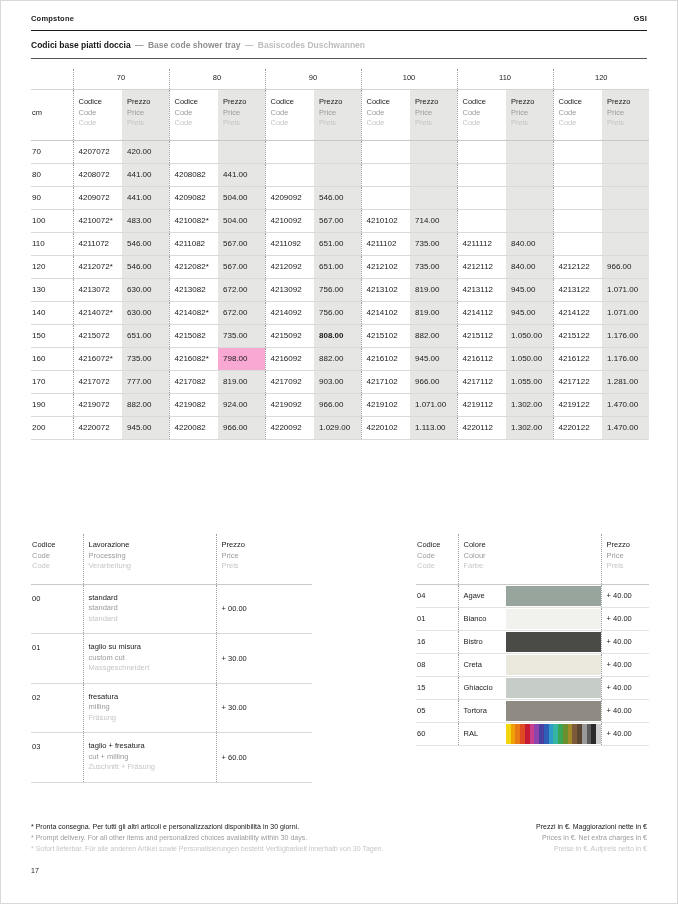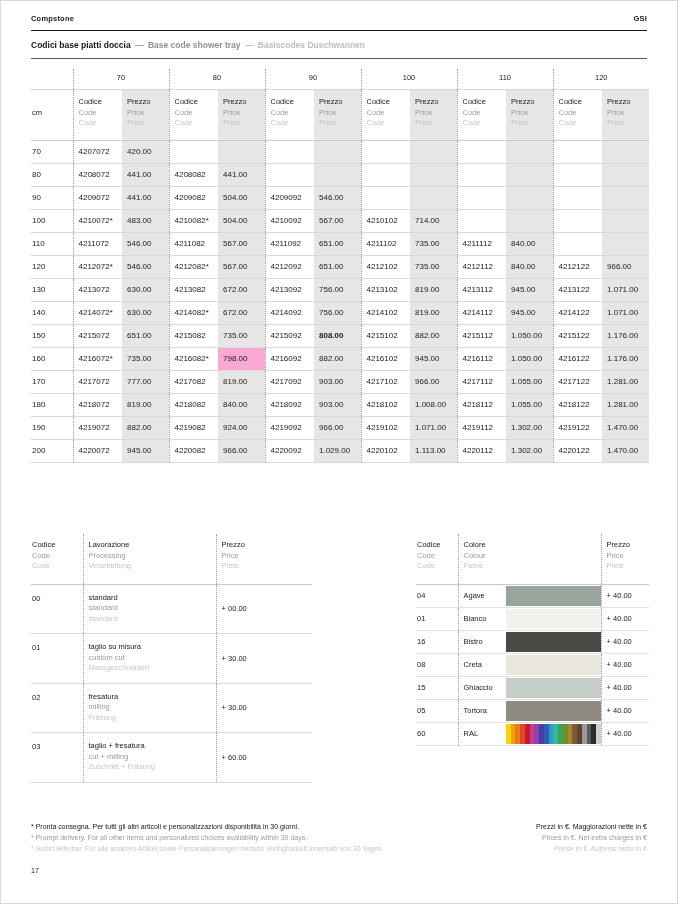--- a/index.html
+++ b/index.html
@@ -375,35 +375,20 @@
           <td class="code-cell">4217092</td>
           <td class="price-cell shaded" style="background: rgb(230, 230, 228);">903.00</td>
           <td class="code-cell">4217102</td>
           <td class="price-cell shaded" style="background: rgb(230, 230, 228);">966.00</td>
           <td class="code-cell">4217112</td>
           <td class="price-cell shaded" style="background: rgb(230, 230, 228);">1.055.00</td>
           <td class="code-cell">4217122</td>
           <td class="price-cell shaded" style="background: rgb(230, 230, 228);">1.281.00</td>
         </tr>
         <tr class="data-row">
-          <td class="cm-col cm-val">180</td>
-          <td class="code-cell">4218072</td>
-          <td class="price-cell shaded" style="background: rgb(230, 230, 228);">819.00</td>
-          <td class="code-cell">4218082</td>
-          <td class="price-cell shaded" style="background: rgb(230, 230, 228);">840.00</td>
-          <td class="code-cell">4218092</td>
-          <td class="price-cell shaded" style="background: rgb(230, 230, 228);">903.00</td>
-          <td class="code-cell">4218102</td>
-          <td class="price-cell shaded" style="background: rgb(230, 230, 228);">1.008.00</td>
-          <td class="code-cell">4218112</td>
-          <td class="price-cell shaded" style="background: rgb(230, 230, 228);">1.055.00</td>
-          <td class="code-cell">4218122</td>
-          <td class="price-cell shaded" style="background: rgb(230, 230, 228);">1.281.00</td>
-        </tr>
-        <tr class="data-row">
           <td class="cm-col cm-val">190</td>
           <td class="code-cell">4219072</td>
           <td class="price-cell shaded" style="background: rgb(230, 230, 228);">882.00</td>
           <td class="code-cell">4219082</td>
           <td class="price-cell shaded" style="background: rgb(230, 230, 228);">924.00</td>
           <td class="code-cell">4219092</td>
           <td class="price-cell shaded" style="background: rgb(230, 230, 228);">966.00</td>
           <td class="code-cell">4219102</td>
           <td class="price-cell shaded" style="background: rgb(230, 230, 228);">1.071.00</td>
           <td class="code-cell">4219112</td>

